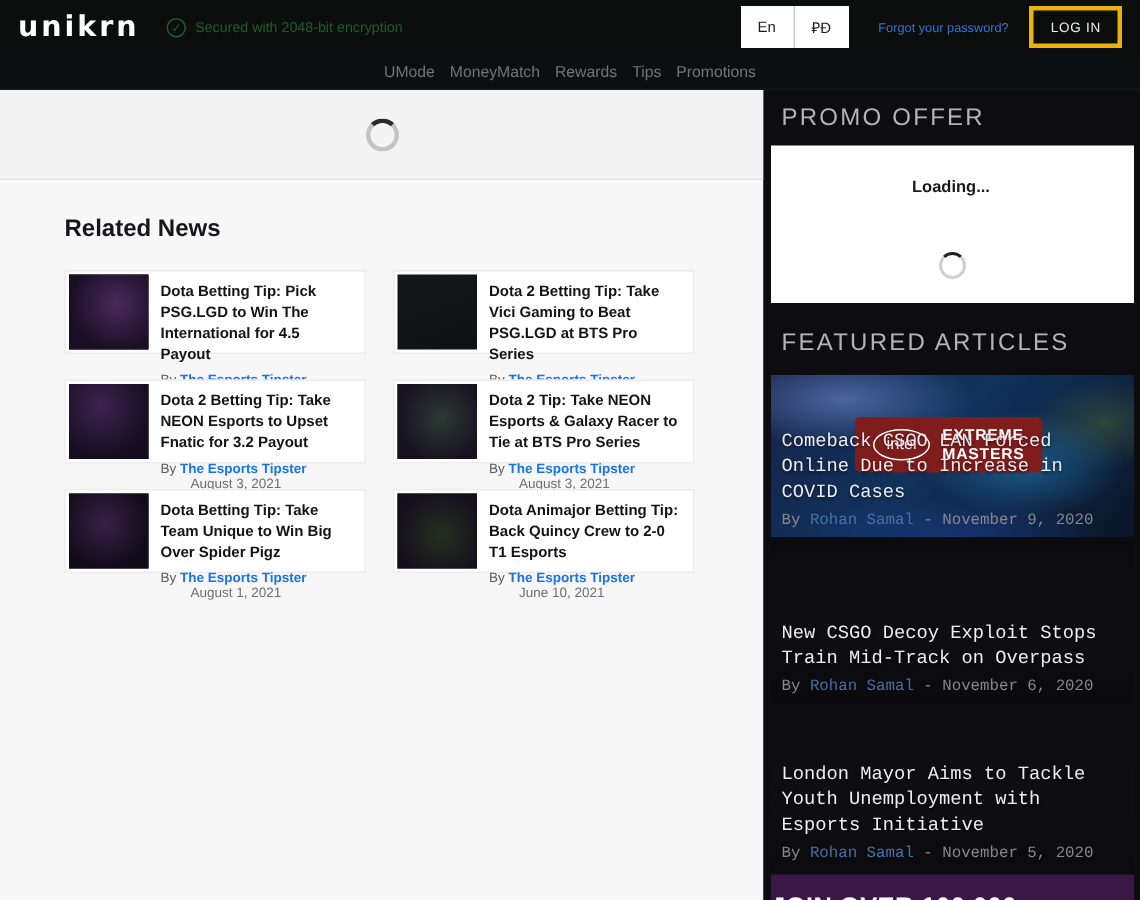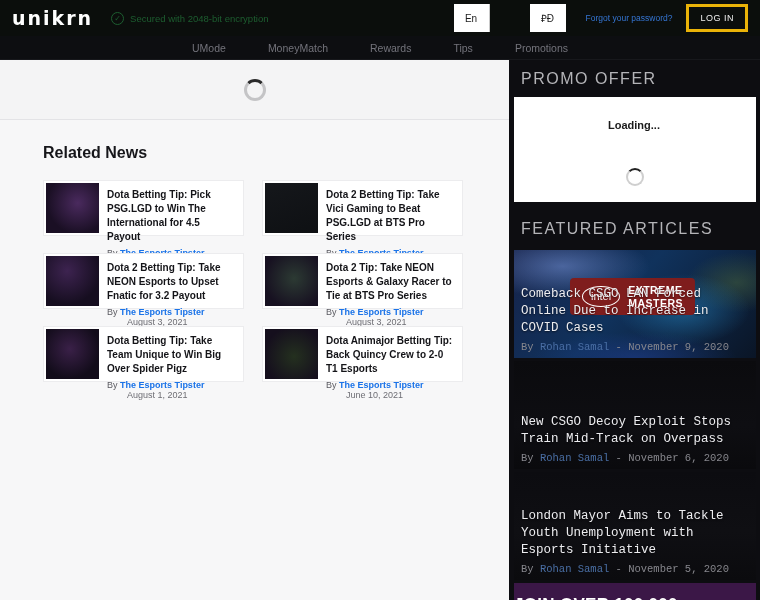--- a/index.html
+++ b/index.html
@@ -6,31 +6,31 @@
   html,body { width:760px; height:600px; overflow:hidden; background:#0b0e0c;
     font-family:"Liberation Sans", sans-serif; }
 
   
   .header { height:36px; background:#0b0e0c; display:flex; align-items:center; padding:0 12px; position:relative; }
   .logo { color:#fff; font-weight:800; font-size:19px; letter-spacing:2px; font-family:"DejaVu Sans", sans-serif; }
   .secured { display:flex; align-items:center; gap:6px; margin-left:18px; color:#1d5e30; font-size:9.5px; }
   .secured .shield { width:13px; height:13px; border:1px solid #1d5e30; border-radius:50%;
     display:flex; align-items:center; justify-content:center; font-size:8px; color:#1d5e30; }
   .header-right { margin-left:auto; display:flex; align-items:center; }
-  .lang-group { display:flex; height:28px;gap:40px; }
+  .lang-group { display:flex; height:28px; }
   .lang-btn { width:36px; background:#fff; color:#1c1c1c; font-size:10px; display:flex;
     align-items:center; justify-content:center; border:none; cursor:pointer; }
   .lang-btn.first { border-right:1px solid #c9c9c9; }
   .forgot { color:#3575d3; font-size:8.5px; margin:0 14px 0 20px; text-decoration:none; }
   .login-btn { background:transparent; border:3px solid #eab308; color:#efefef; font-size:9px;
     letter-spacing:.5px; padding:6px 11px; cursor:pointer; }
 
   
   .nav { height:24px; background:#0d0e11; display:flex; align-items:center; justify-content:center;
-    gap:42px; border-bottom:1px solid #17181c; }
+    gap:10px; border-bottom:1px solid #17181c; }
   .nav a { color:#73737b; font-size:10.5px; text-decoration:none; }
 
   
   .content-row { display:flex; height:540px; }
   .main-col { width:509px; background:#f7f7f8; }
   .loading-strip { height:60px; background:#f4f4f5; border-bottom:1px solid #e3e3e6;
     display:flex; align-items:center; justify-content:center; }
   .spinner { width:22px; height:22px; border:3px solid #c4c4c6; border-top-color:#2a2a2a;
     border-radius:50%; animation:spin 1s linear infinite; }
   .spinner.small { width:18px; height:18px; border-width:2.5px; border-color:#cfcfcf; border-top-color:#222; }

